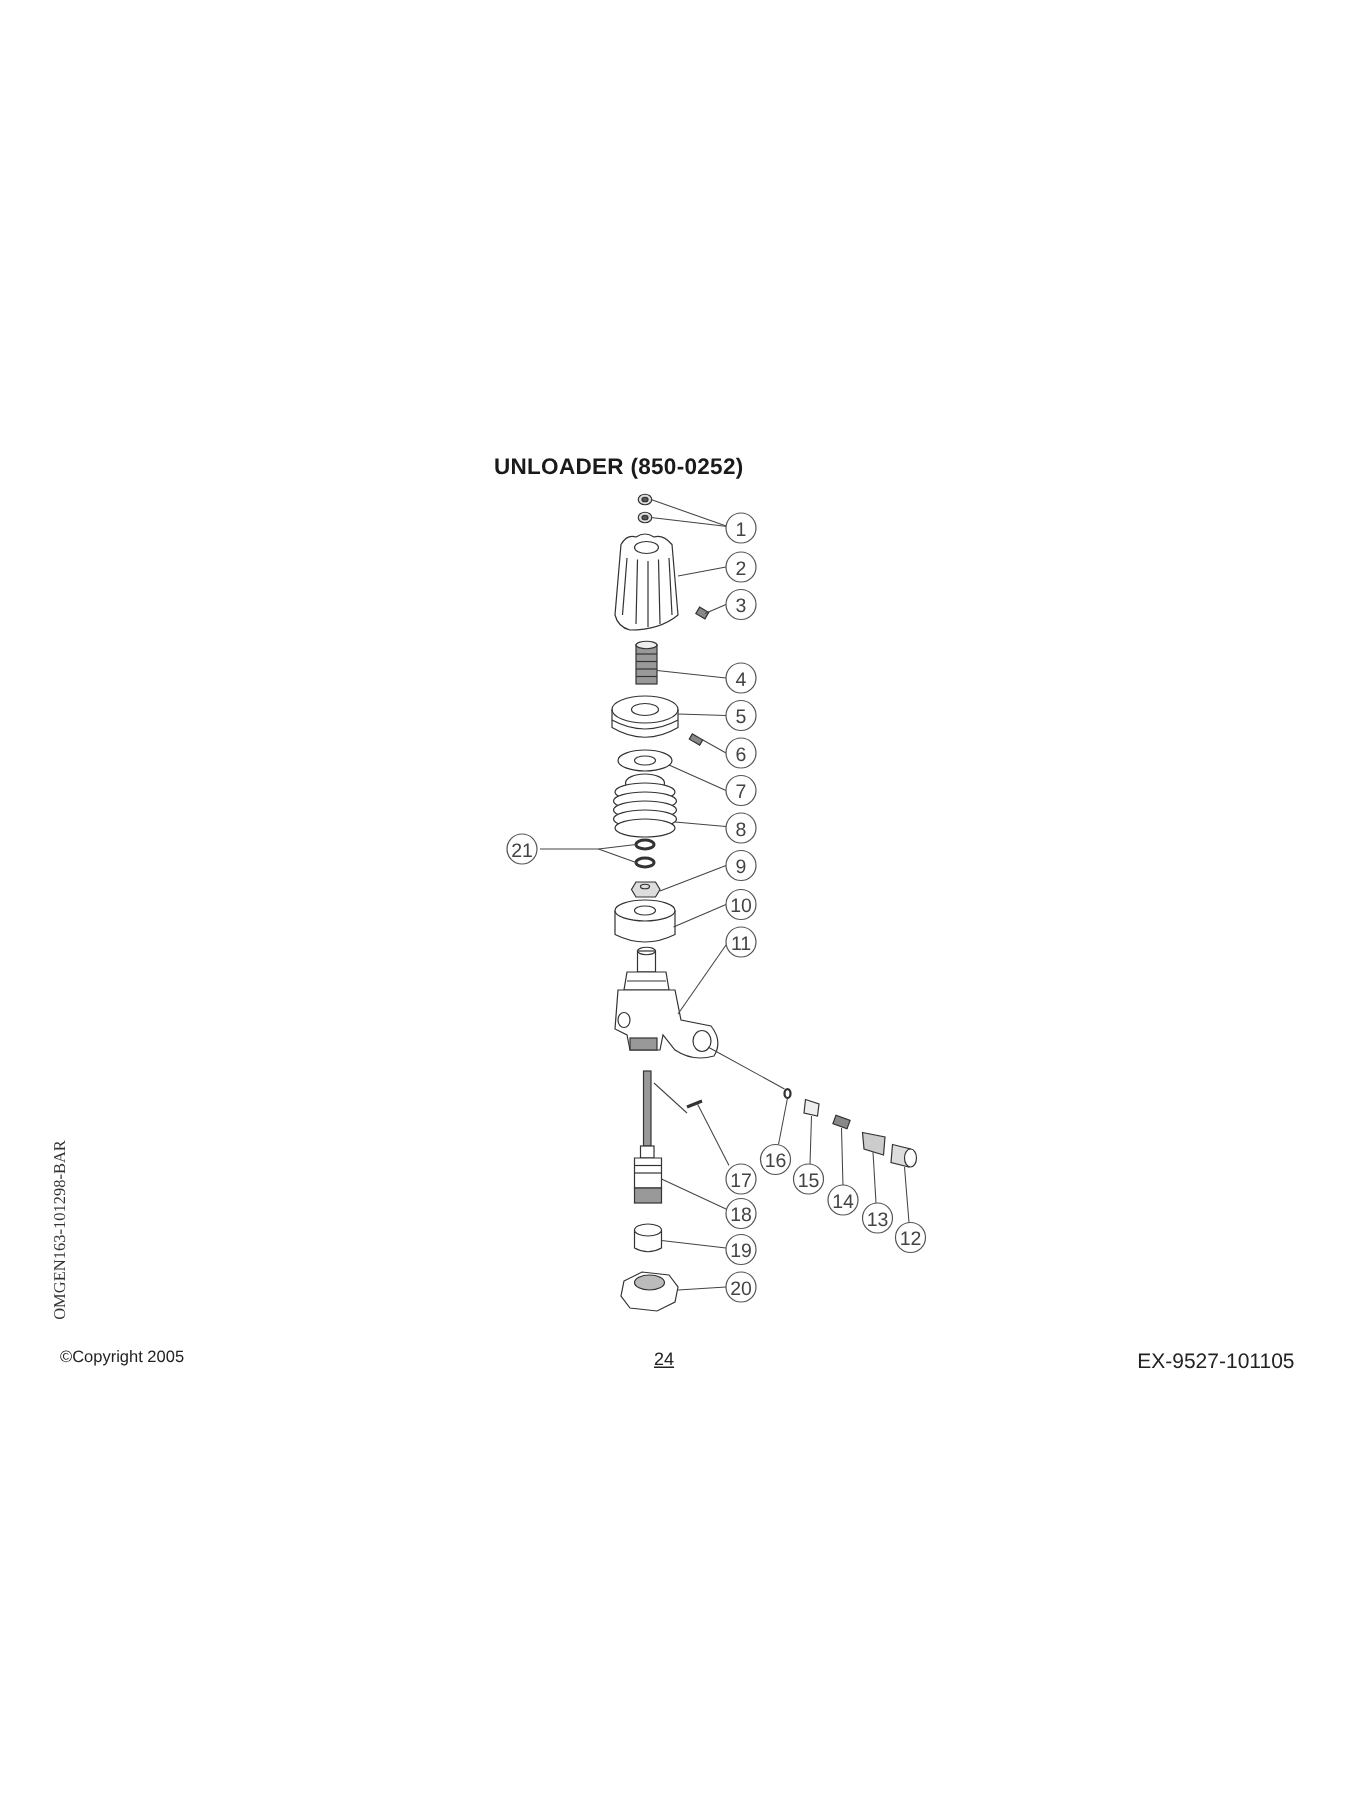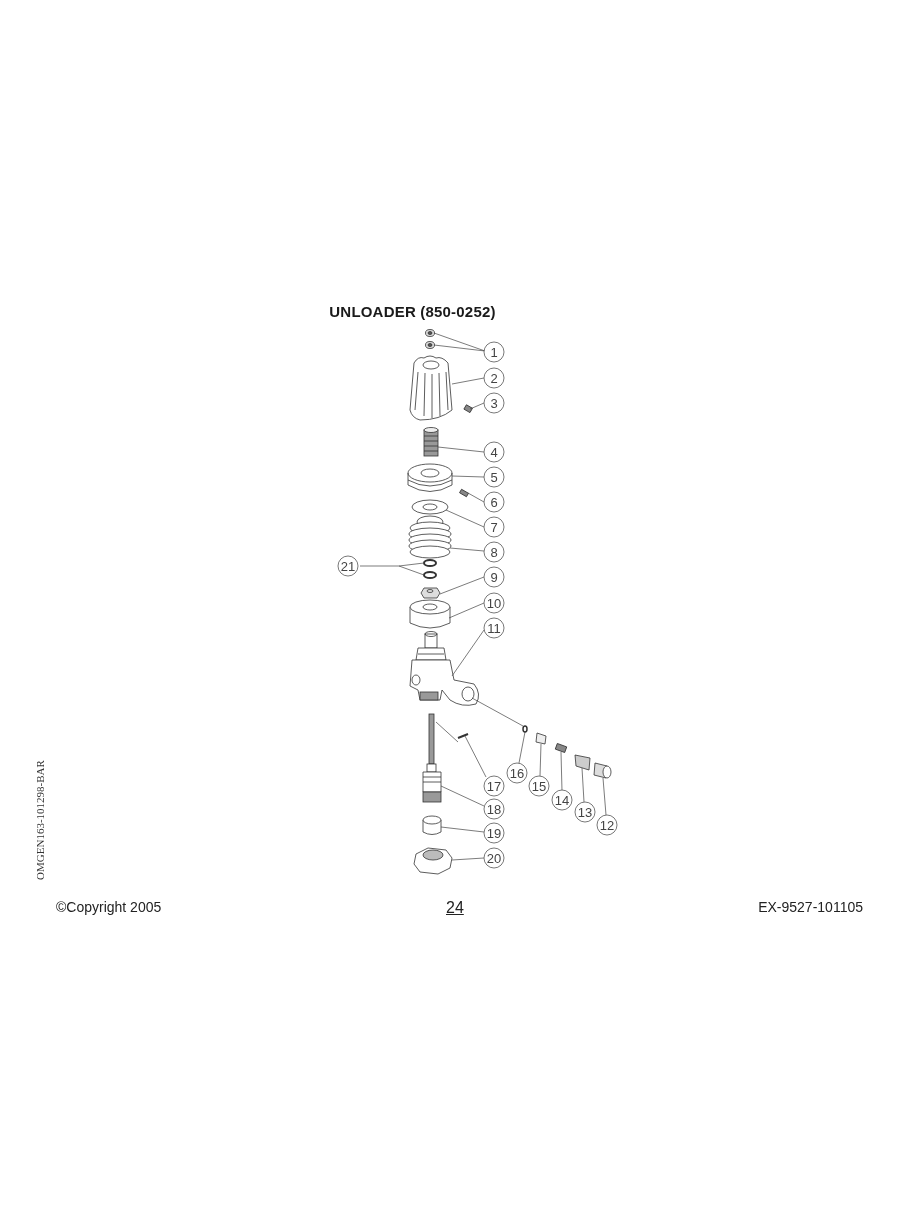--- a/index.html
+++ b/index.html
@@ -1,21 +1,21 @@
 <!DOCTYPE html>
 <html><head>
 <meta charset="utf-8">
 <style>
   html, body { margin: 0; padding: 0; background: #ffffff; }
   body { width: 906px; height: 1208px; position: relative; overflow: hidden; font-family: "Liberation Sans", sans-serif; color: #1a1a1a; }
   .title { position: absolute; left: 0; width: 729px; top: 303px; text-align: center; font-size: 15px; font-weight: bold; letter-spacing: 0.2px; margin-left: 48px; }
   .diagram { position: absolute; left: 0; top: 0; width: 906px; height: 1208px; }
   .side-code { position: absolute; left: 40px; top: 820px; transform: translate(-50%, -50%) rotate(-90deg); font-family: "Liberation Serif", serif; font-size: 11px; white-space: nowrap; color: #333; }
-  .footer-left { position: absolute; left: 56px; top: 899px; font-size: 14px; color: #222; }
-  .footer-center { position: absolute; left: 446px; top: 899px; font-size: 16px; color: #222; text-decoration: underline; }
+  .footer-left { position: absolute; left: 40px; top: 899px; font-size: 11px; color: #222; }
+  .footer-center { position: absolute; left: 436px; top: 899px; font-size: 12px; color: #222; text-decoration: underline; }
   .footer-right { position: absolute; right: 43px; top: 899px; font-size: 14px; color: #222; }
   .callout-num { font-family: "Liberation Sans", sans-serif; font-size: 13px; fill: #444; }
 </style>
 </head>
 <body>
 
 <div class="title">UNLOADER  (850-0252)</div>
 
 <svg class="diagram" viewBox="0 0 906 1208" xmlns="http://www.w3.org/2000/svg">
   <g stroke="#333" stroke-width="0.8" fill="none">

